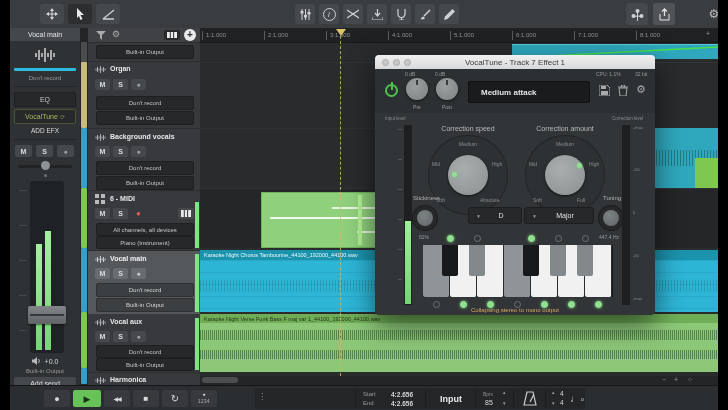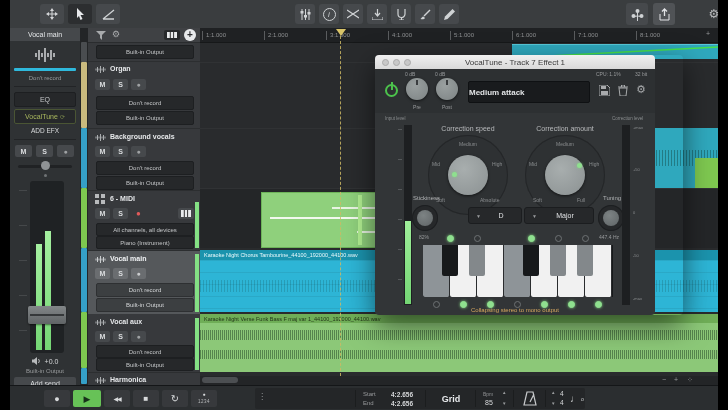--- a/index.html
+++ b/index.html
@@ -323,21 +323,21 @@
     <div class="a" style="left:140px;top:8px;width:0;height:340px;border-left:1px dashed #cdb964;z-index:6;opacity:.85;"></div>
 
     <div class="a" style="left:0;top:348px;width:518px;height:9px;background:#232527;z-index:4;">
       <div class="a" style="left:2px;top:1px;width:36px;height:6px;background:#4c4f52;border-radius:3px;"></div>
       <div class="a t7 dim" style="left:462px;top:0;">−</div>
       <div class="a t7 dim" style="left:474px;top:0;">+</div>
       <div class="a t7 dim" style="left:487px;top:0;">⁘</div>
     </div>
   </div>
 
-  <div class="a" style="left:375px;top:55px;width:280px;height:260px;z-index:20;box-shadow:0 10px 28px rgba(0,0,0,.55);border-radius:4px;padding-left:28px;">
+  <div class="a" style="left:375px;top:55px;width:280px;height:260px;z-index:20;box-shadow:0 10px 28px rgba(0,0,0,.55);border-radius:4px;">
     <div class="a f" style="left:0;top:0;width:280px;height:14px;background:linear-gradient(#f0f0f0,#d9d9d9);border-radius:4px 4px 0 0;border-bottom:1px solid #b4b4b4;">
       <span class="t8" style="color:#3a3a3a;">VocalTune - Track 7 Effect 1</span>
     </div>
     <div class="a" style="left:7px;top:4px;width:7px;height:7px;border-radius:50%;background:#c8c8c8;border:1px solid #aaa;box-sizing:border-box;"></div>
     <div class="a" style="left:18px;top:4px;width:7px;height:7px;border-radius:50%;background:#c8c8c8;border:1px solid #aaa;box-sizing:border-box;"></div>
     <div class="a" style="left:29px;top:4px;width:7px;height:7px;border-radius:50%;background:#c8c8c8;border:1px solid #aaa;box-sizing:border-box;"></div>
 
     <div class="a" style="left:0;top:14px;width:280px;height:44px;background:#2d3032;">
       <span class="a t5 dim" style="left:30px;top:2px;">0 dB</span>
       <span class="a t5 dim" style="left:60px;top:2px;">0 dB</span>
@@ -349,21 +349,21 @@
       </div>
       <div class="a" style="left:31px;top:9px;width:22px;height:22px;border-radius:50%;background:radial-gradient(circle at 40% 35%,#9aa0a0,#7d8384);box-shadow:0 1px 3px rgba(0,0,0,.6);">
         <div class="a" style="left:10px;top:2px;width:2px;height:5px;background:#3a3d3f;"></div>
       </div>
       <span class="a t5 dim f" style="left:29px;top:34px;width:26px;height:7px;">Pre</span>
       <div class="a" style="left:61px;top:9px;width:22px;height:22px;border-radius:50%;background:radial-gradient(circle at 40% 35%,#9aa0a0,#7d8384);box-shadow:0 1px 3px rgba(0,0,0,.6);">
         <div class="a" style="left:10px;top:2px;width:2px;height:5px;background:#3a3d3f;"></div>
       </div>
       <span class="a t5 dim f" style="left:59px;top:34px;width:26px;height:7px;">Post</span>
       <div class="a f" style="left:93px;top:12px;width:120px;height:20px;background:#191b1d;border:1px solid #0f1113;border-radius:2px;justify-content:flex-start;">
-        <span class="t8" style="margin-left:0;color:#e2e4e6;font-weight:bold;">Medium attack</span>
+        <span class="t8" style="margin-left:12px;color:#e2e4e6;font-weight:bold;">Medium attack</span>
       </div>
       <svg class="a" style="left:224px;top:16px;" width="11" height="11" viewBox="0 0 11 11">
           <path d="M0 0h8l3 3v8H0z" fill="none" stroke="#a8aaac"></path>
           <rect x="2" y="6" width="7" height="4" fill="#a8aaac"></rect>
           <rect x="2" y="1" width="5" height="3" fill="#a8aaac"></rect>
         </svg>
       <svg class="a" style="left:243px;top:16px;" width="10" height="11" viewBox="0 0 10 11">
           <path d="M1 3h8l-1 8H2zM0 2h10M3.5 2V0h3v2" fill="none" stroke="#a8aaac"></path>
         </svg>
       <div class="a" style="left:261px;top:14px;font-size:11px;color:#a8aaac;">⚙</div>
@@ -472,21 +472,21 @@
     </div>
 
     <div class="a" style="left:245px;top:2px;width:330px;height:21px;background:#242628;border-radius:2px;">
       <div class="a t8 dim" style="left:3px;top:4px;">⋮</div>
       <div class="vline" style="left:100px;"></div>
       <span class="a t6 dim" style="left:108px;top:3px;">Start</span>
       <span class="a t6 dim" style="left:108px;top:12px;">End</span>
       <span class="a t65" style="left:136px;top:3px;font-weight:bold;color:#d4d6d8;">4:2.656</span>
       <span class="a t65" style="left:136px;top:12px;font-weight:bold;color:#d4d6d8;">4:2.656</span>
       <div class="vline" style="left:170px;"></div>
-      <div class="a f" style="left:175px;top:0;width:42px;height:21px;font-size:9px;font-weight:bold;color:#e8eaec;">Grid</div>
+      <div class="a f" style="left:175px;top:0;width:42px;height:21px;font-size:9px;font-weight:bold;color:#e8eaec;">Input</div>
       <div class="vline" style="left:220px;"></div>
       <span class="a" style="left:228px;top:3px;font-size:5px;color:#8e9092;">Bpm</span>
       <span class="a t7" style="left:230px;top:11px;color:#d8dadc;">85</span>
       <span class="a" style="left:247px;top:2px;font-size:4.5px;color:#9a9c9e;">▲</span>
       <span class="a" style="left:247px;top:13px;font-size:4.5px;color:#9a9c9e;">▼</span>
       <div class="vline" style="left:258px;"></div>
       <div class="a f" style="left:263px;top:2px;width:24px;height:17px;">
         <svg width="14" height="15" viewBox="0 0 14 15">
             <path d="M4 1h6l3 13H1zM7 11L11 3" stroke="#c8cacc" stroke-width="1.2" fill="none"></path>
           </svg>

